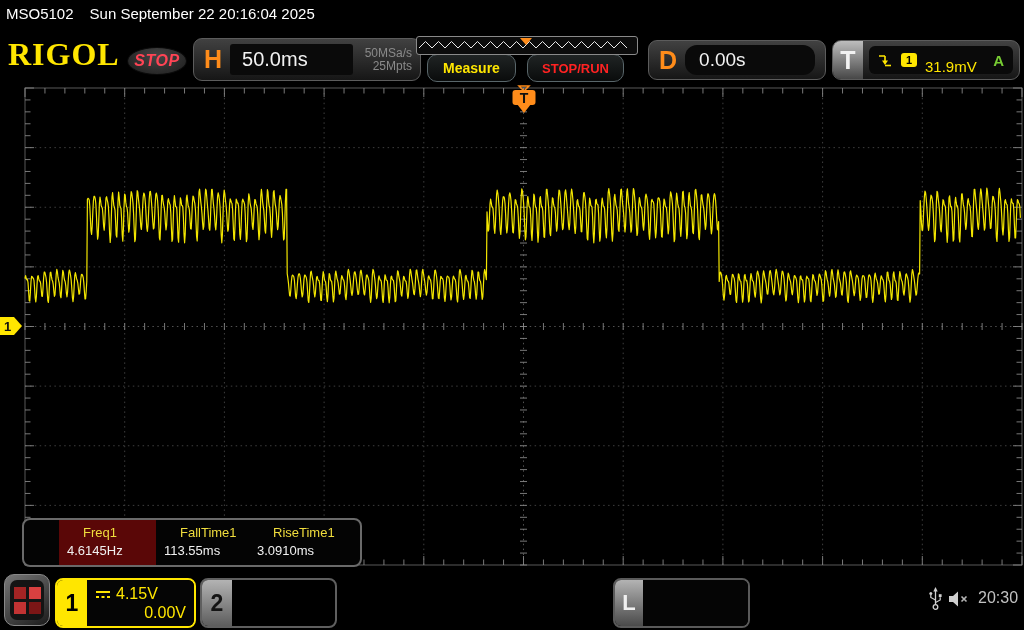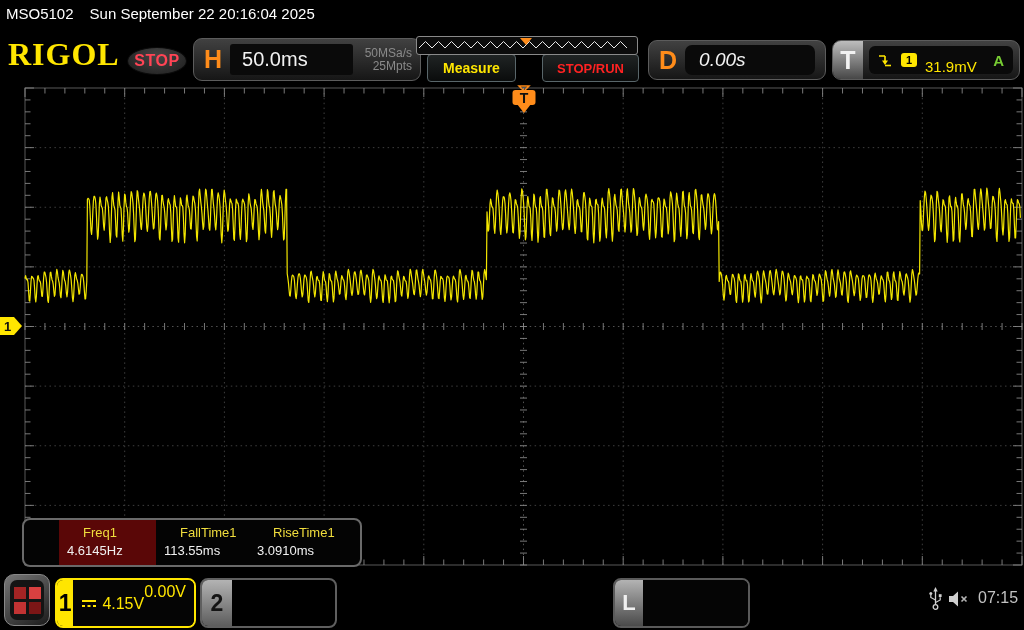--- a/index.html
+++ b/index.html
@@ -8,37 +8,37 @@
   .abs{position:absolute;}
   
   .top-bar{left:6px;top:5px;color:#fff;font-size:15px;z-index:10;}
   .top-bar .dt{margin-left:16px;}
   
   .logo{left:8px;top:36px;color:#ffe600;font-family:"Liberation Serif",serif;
         font-weight:bold;font-size:32px;letter-spacing:1px;z-index:10;}
   .stop-badge{left:127px;top:47px;width:58px;height:26px;border-radius:50%;
         background:radial-gradient(ellipse at 50% 30%,#454545,#1c1c1c);
         border:1px solid #0a0a0a;color:#ff4455;font-weight:bold;font-size:16px;
-        display:flex;align-items:center;justify-content:center;z-index:10;letter-spacing:.5px;}
+        display:flex;align-items:center;justify-content:center;z-index:10;letter-spacing:.5px;font-style:italic;}
   .panel{background:linear-gradient(180deg,#414141,#161616);border:1px solid #5c5c5c;
         border-radius:9px;display:flex;align-items:center;z-index:10;}
   .h-panel{left:193px;top:38px;width:226px;height:41px;}
   .big-letter{font-weight:bold;font-size:25px;color:#ff8c1a;margin:0 8px 0 10px;}
   .val-box{background:#0a0a0a;border-radius:3px;height:31px;display:flex;align-items:center;color:#f2f2f2;}
   .h-val{width:112px;font-size:20px;padding-left:12px;}
   .h-rates{margin-left:12px;flex:1;text-align:right;padding-right:8px;color:#8a8a8a;
            font-size:12px;line-height:13px;}
   .preview-bar{left:416px;top:36px;width:220px;height:17px;background:#0c0c0c;
         border:1px solid #8a8a8a;border-radius:3px;z-index:11;}
-  .btn{border-radius:4px;border:1px solid #59666a;background:linear-gradient(#202424,#0a0c0c);
+  .btn{border-radius:10px;border:1px solid #59666a;background:linear-gradient(#202424,#0a0c0c);
         display:flex;align-items:center;justify-content:center;font-weight:bold;z-index:10;}
   .measure-btn{left:427px;top:54px;width:87px;height:26px;color:#ffe600;font-size:14px;}
-  .stoprun-btn{left:542px;top:54px;width:95px;height:26px;color:#ff2222;font-size:13px;}
+  .stoprun-btn{left:527px;top:54px;width:95px;height:26px;color:#ff2222;font-size:13px;}
   .d-panel{left:648px;top:40px;width:176px;height:38px;}
-  .d-val{flex:1;margin-right:10px;height:30px;font-size:19px;padding-left:14px;border-radius:7px;font-style:italic;}
+  .d-val{flex:1;margin-right:10px;height:30px;font-size:19px;padding-left:14px;border-radius:12px;}
   .t-panel{left:832px;top:40px;width:186px;height:38px;padding:0;}
   .t-tab{width:30px;align-self:stretch;background:linear-gradient(180deg,#bdbdbd,#474747);
         border-radius:8px 0 0 8px;color:#f2f2f2;font-weight:bold;font-size:25px;
         display:flex;align-items:center;justify-content:center;}
   .t-body{flex:1;margin:4px 6px;background:#0a0a0a;border-radius:6px;height:28px;
         display:flex;align-items:center;gap:8px;padding:0 9px;}
   .trig-badge{width:16px;height:14px;background:#ffe600;border-radius:3px;color:#000;
         font-weight:bold;font-size:11px;display:flex;align-items:center;justify-content:center;}
   .trig-level{color:#ffe600;font-size:15px;margin-top:12px;}
   .trig-mode{margin-left:auto;color:#77cc33;font-weight:bold;font-size:15px;}
@@ -57,21 +57,21 @@
         display:grid;grid-template-columns:12px 12px;grid-template-rows:12px 12px;
         gap:3px;align-content:center;justify-content:center;}
   .sq1{background:#a32424;} .sq2{background:#d84040;} .sq3{background:#c23333;} .sq4{background:#7c1616;}
   .ch-box{top:578px;height:46px;border-radius:8px;display:flex;overflow:hidden;z-index:10;}
   .ch1-box{left:55px;width:137px;border:2px solid #ffe600;}
   .ch2-box{left:200px;width:133px;border:2px solid #5f5f5f;}
   .ch-tab{width:30px;display:flex;align-items:center;justify-content:center;
         font-weight:bold;font-size:23px;}
   .ch1-box .ch-tab{background:#ffe600;color:#000;}
   .ch2-box .ch-tab{background:linear-gradient(180deg,#b3b3b3,#5d5d5d);color:#141414;}
-  .ch-body{flex:1;background:#050505;display:flex;flex-direction:row;
+  .ch-body{flex:1;background:#050505;display:flex;flex-direction:column;
         justify-content:center;padding:2px 8px 2px 8px;font-size:16px;line-height:19px;}
   .ch1-box .ch-body{color:#ffe600;} .ch2-box .ch-body{color:#9a9a9a;}
   .ch-row1{display:flex;align-items:center;gap:5px;}
   .ch-row2{text-align:right;}
   .l-box{left:613px;top:578px;width:133px;height:46px;border:2px solid #5a5a5a;
         border-radius:8px;display:flex;overflow:hidden;z-index:10;}
   .l-tab{width:28px;background:linear-gradient(180deg,#b3b3b3,#4a4a4a);color:#f0f0f0;
         font-weight:bold;font-size:22px;display:flex;align-items:center;justify-content:center;}
   .l-body{flex:1;background:#050505;color:#c8c8c8;font-size:11px;line-height:19px;
         padding:3px 0 0 7px;white-space:pre;}
@@ -221,13 +221,13 @@
     <path d="M7.5,16.5 L12.2,14 V11.2" stroke="#cfcfcf" stroke-width="1.2" fill="none"></path>
     <rect x="10.8" y="8.2" width="2.8" height="2.8" fill="#cfcfcf"></rect>
   </svg>
 </div>
 <div class="abs mute-wrap">
   <svg width="24" height="18" viewBox="0 0 24 18">
     <polygon points="1,6 5,6 10,1.5 10,16.5 5,12 1,12" fill="#cfcfcf"></polygon>
     <path d="M13.5,6.5 L18.5,11.5 M18.5,6.5 L13.5,11.5" stroke="#b5b5b5" stroke-width="1.6"></path>
   </svg>
 </div>
-<div class="abs clock">07:15</div>
+<div class="abs clock">20:30</div>
 
 </body></html>

